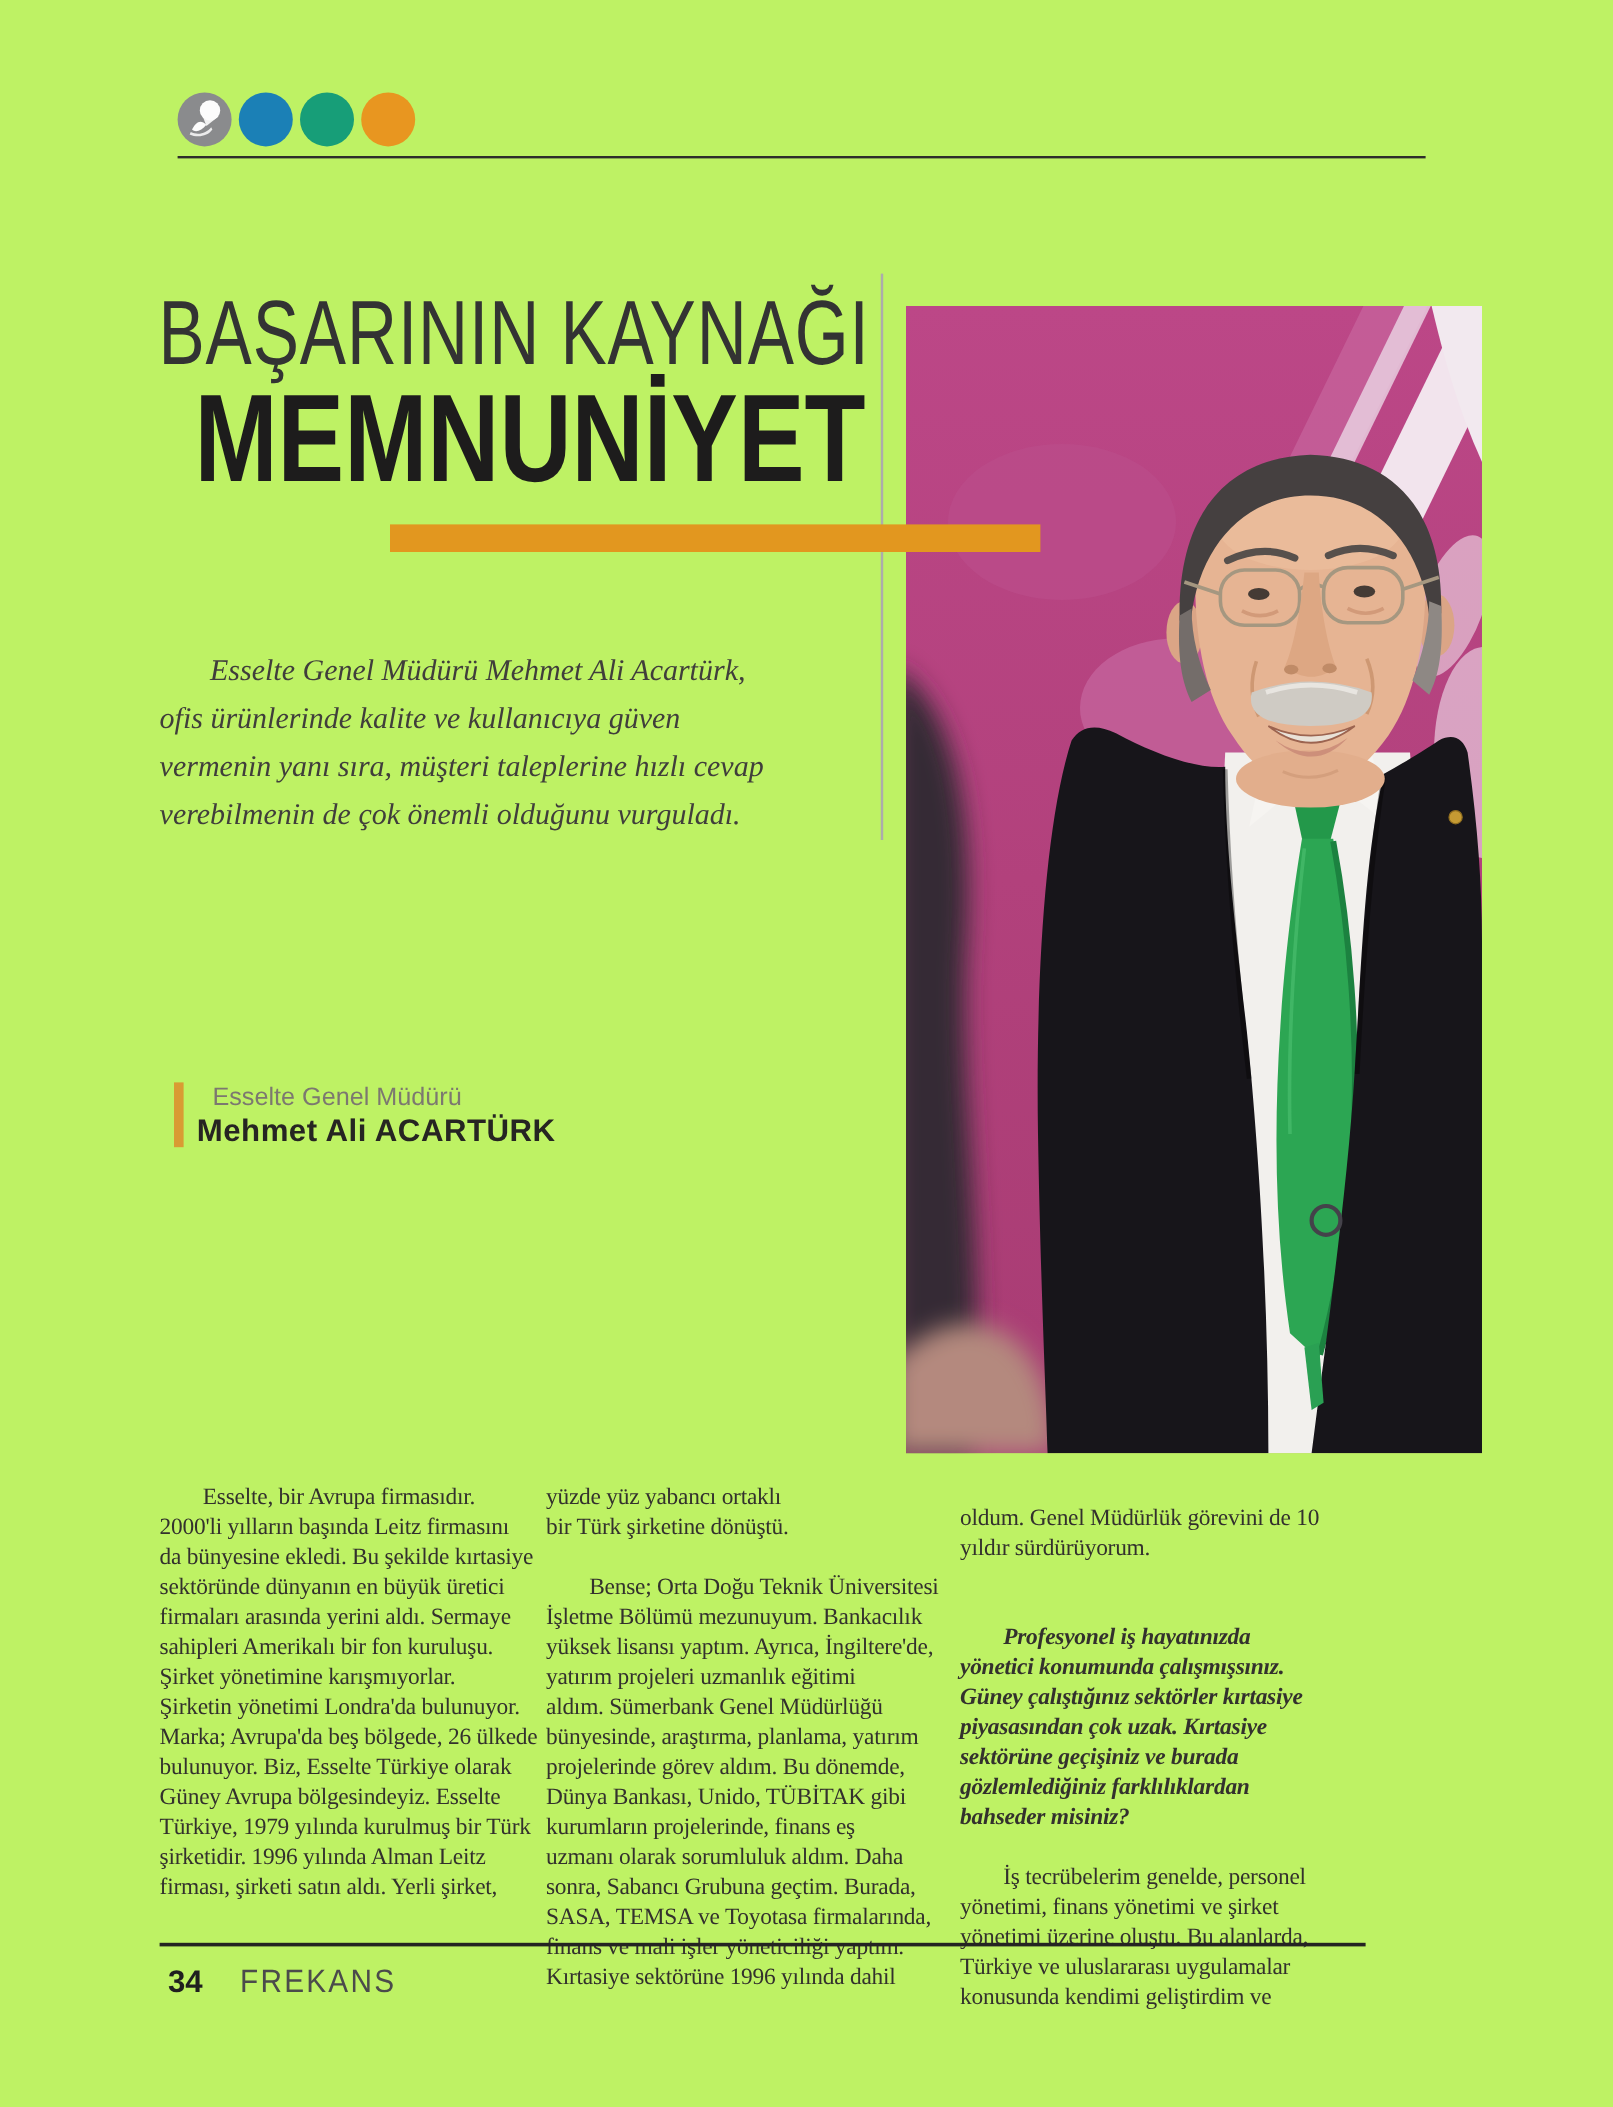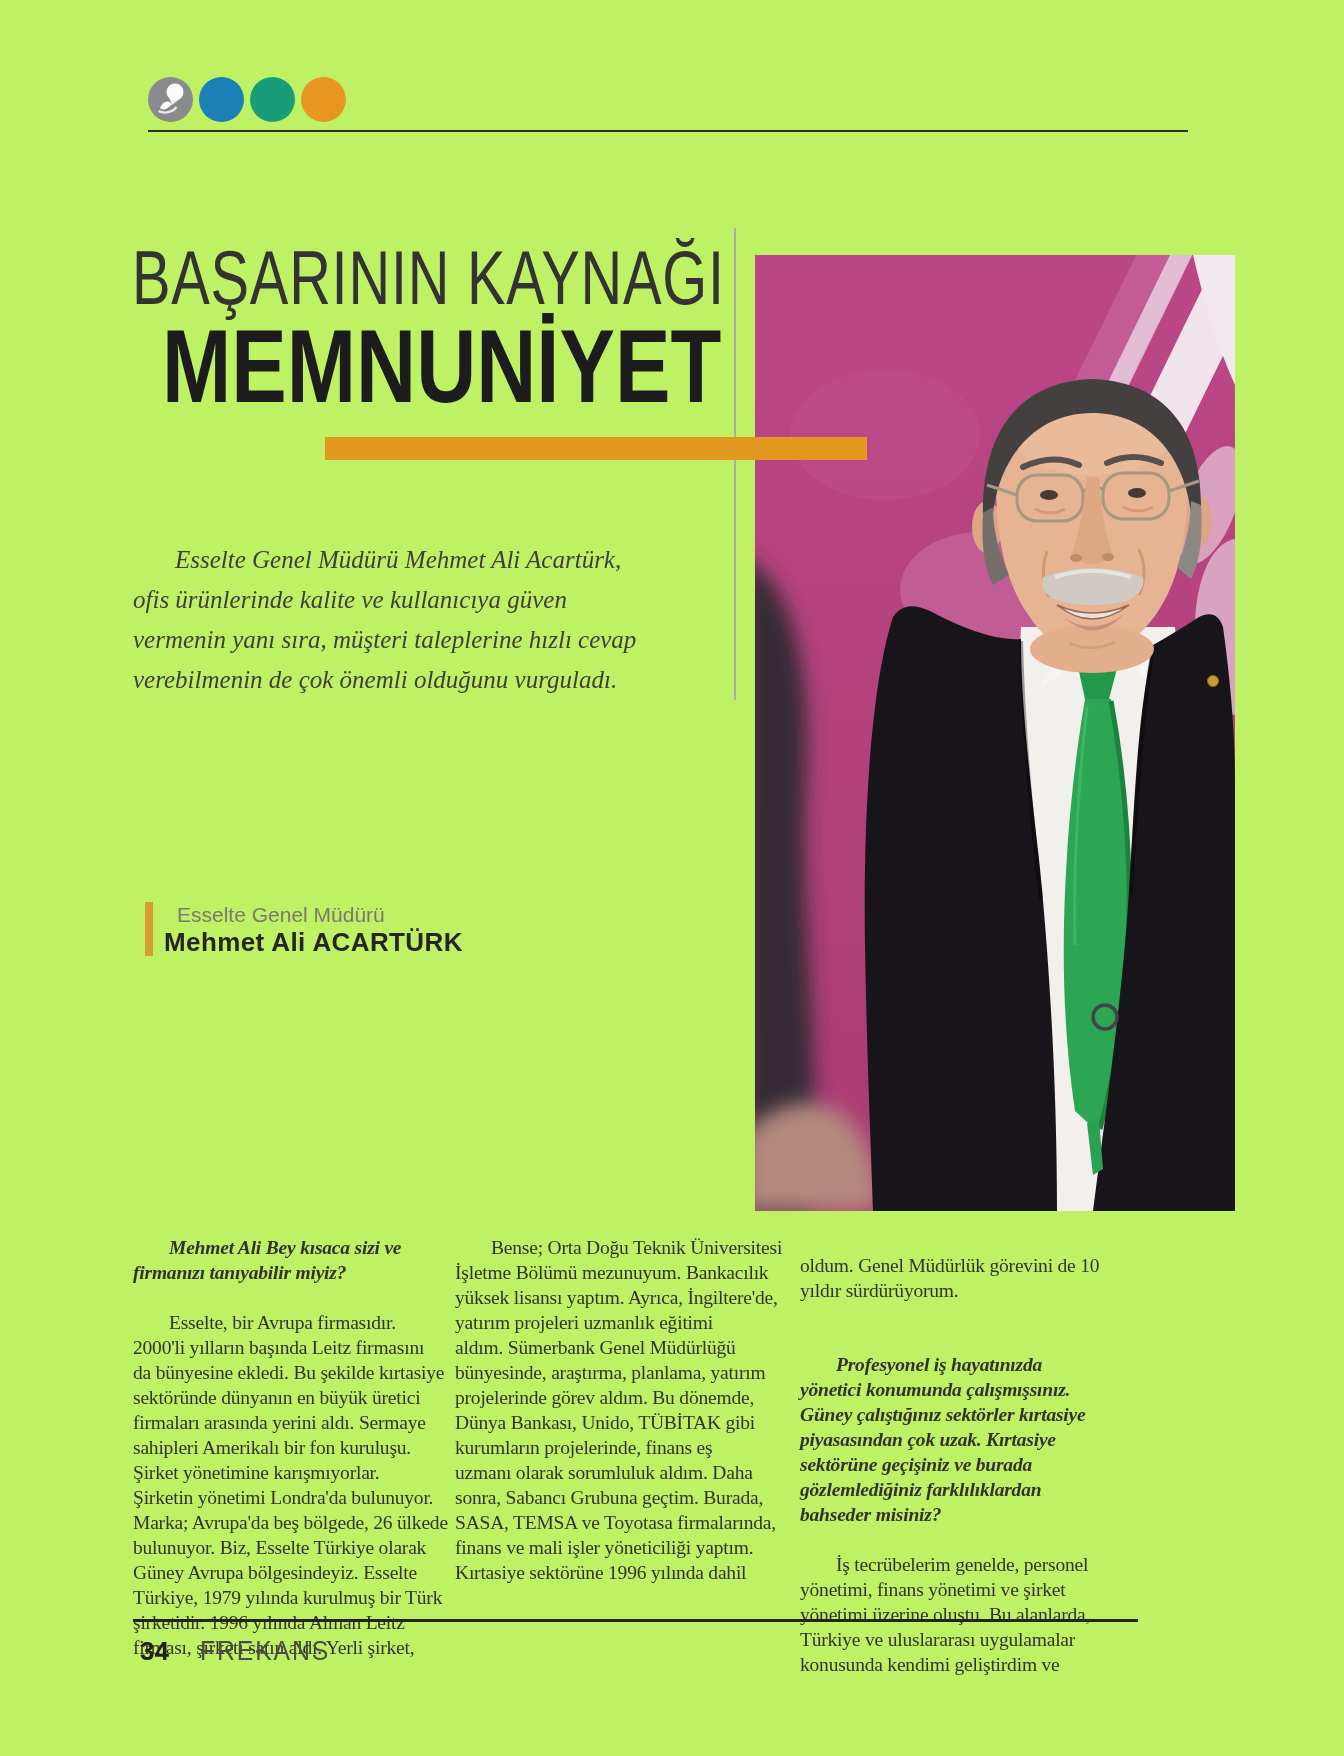--- a/index.html
+++ b/index.html
@@ -204,39 +204,39 @@
 
   <div class="caption">
     <div class="caption-bar"></div>
     <div>
       <div class="caption-role">Esselte Genel Müdürü</div>
       <div class="caption-name">Mehmet Ali ACARTÜRK</div>
     </div>
   </div>
 
   <div class="col col1">
-    <p class="q">Mehmet Ali Bey kısaca sizi ve
-firmanızı tanıyabilir miyiz?</p>
     <p class="indent">Esselte, bir Avrupa firmasıdır.
 2000'li yılların başında Leitz firmasını
 da bünyesine ekledi. Bu şekilde kırtasiye
 sektöründe dünyanın en büyük üretici
 firmaları arasında yerini aldı. Sermaye
 sahipleri Amerikalı bir fon kuruluşu.
 Şirket yönetimine karışmıyorlar.
 Şirketin yönetimi Londra'da bulunuyor.
 Marka; Avrupa'da beş bölgede, 26 ülkede
 bulunuyor. Biz, Esselte Türkiye olarak
 Güney Avrupa bölgesindeyiz. Esselte
 Türkiye, 1979 yılında kurulmuş bir Türk
 şirketidir. 1996 yılında Alman Leitz
 firması, şirketi satın aldı. Yerli şirket,</p>
   </div>
 
   <div class="col col2">
+    <p>yüzde yüz yabancı ortaklı
+bir Türk şirketine dönüştü.</p>
     <p class="indent">Bense;  Orta Doğu Teknik Üniversitesi
 İşletme Bölümü mezunuyum. Bankacılık
 yüksek lisansı yaptım. Ayrıca, İngiltere'de,
 yatırım projeleri uzmanlık eğitimi
 aldım. Sümerbank Genel Müdürlüğü
 bünyesinde, araştırma, planlama, yatırım
 projelerinde görev aldım. Bu dönemde,
 Dünya Bankası, Unido, TÜBİTAK gibi
 kurumların projelerinde, finans eş
 uzmanı olarak sorumluluk aldım. Daha

